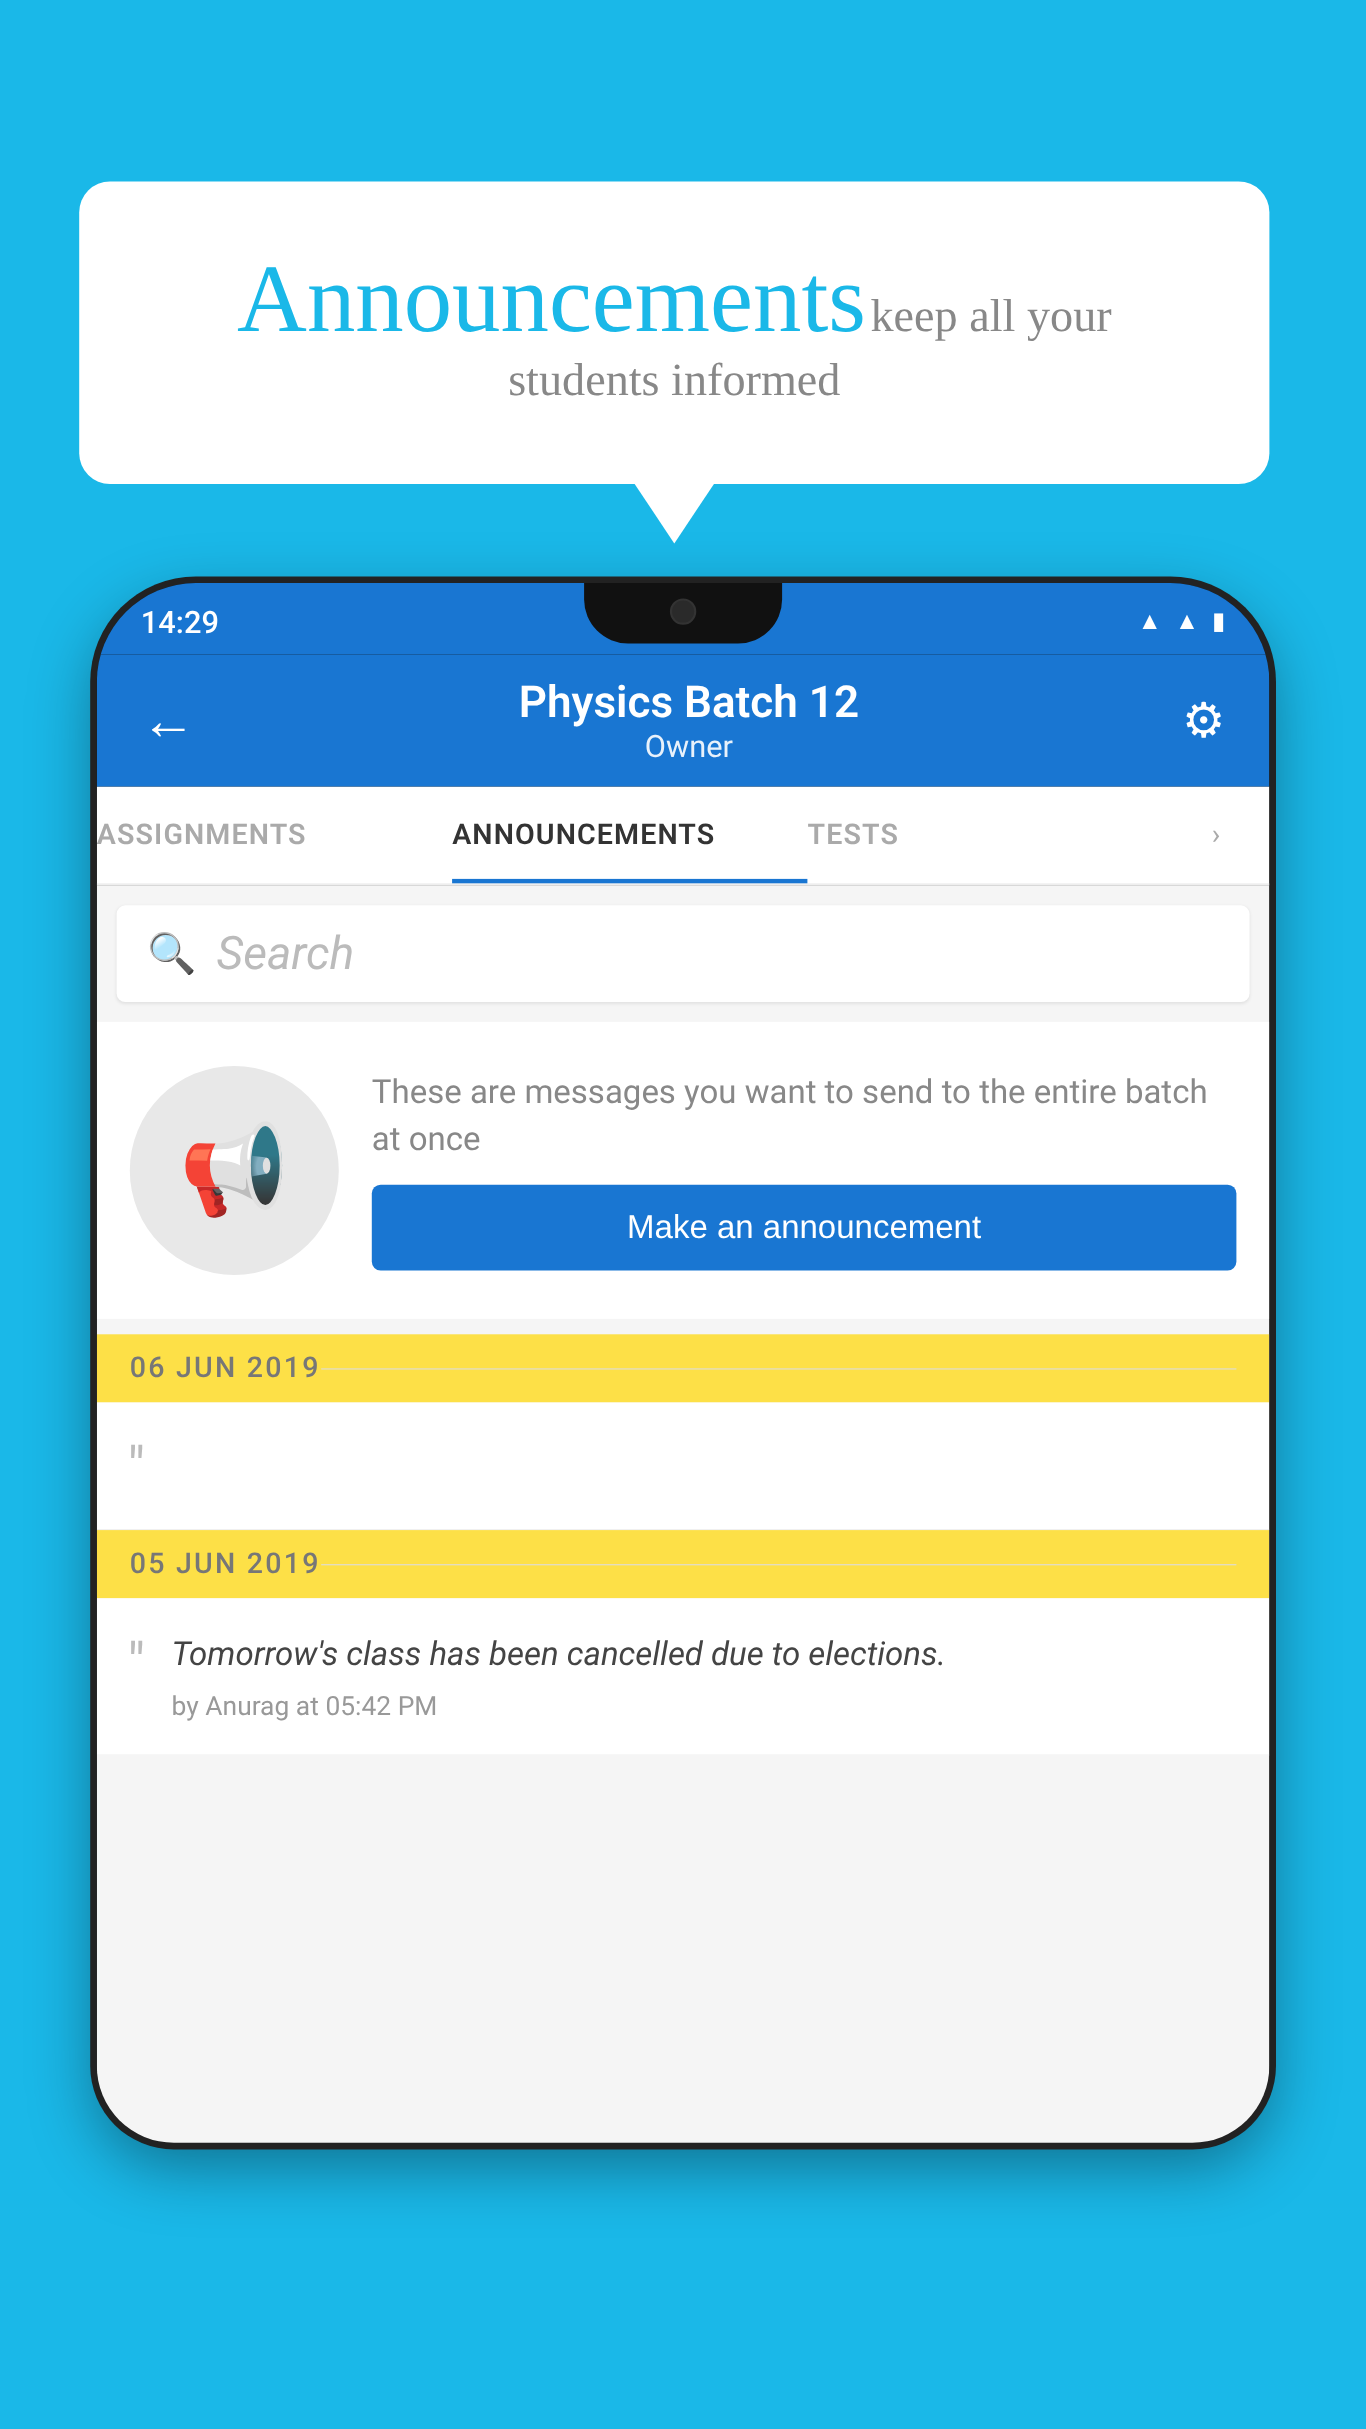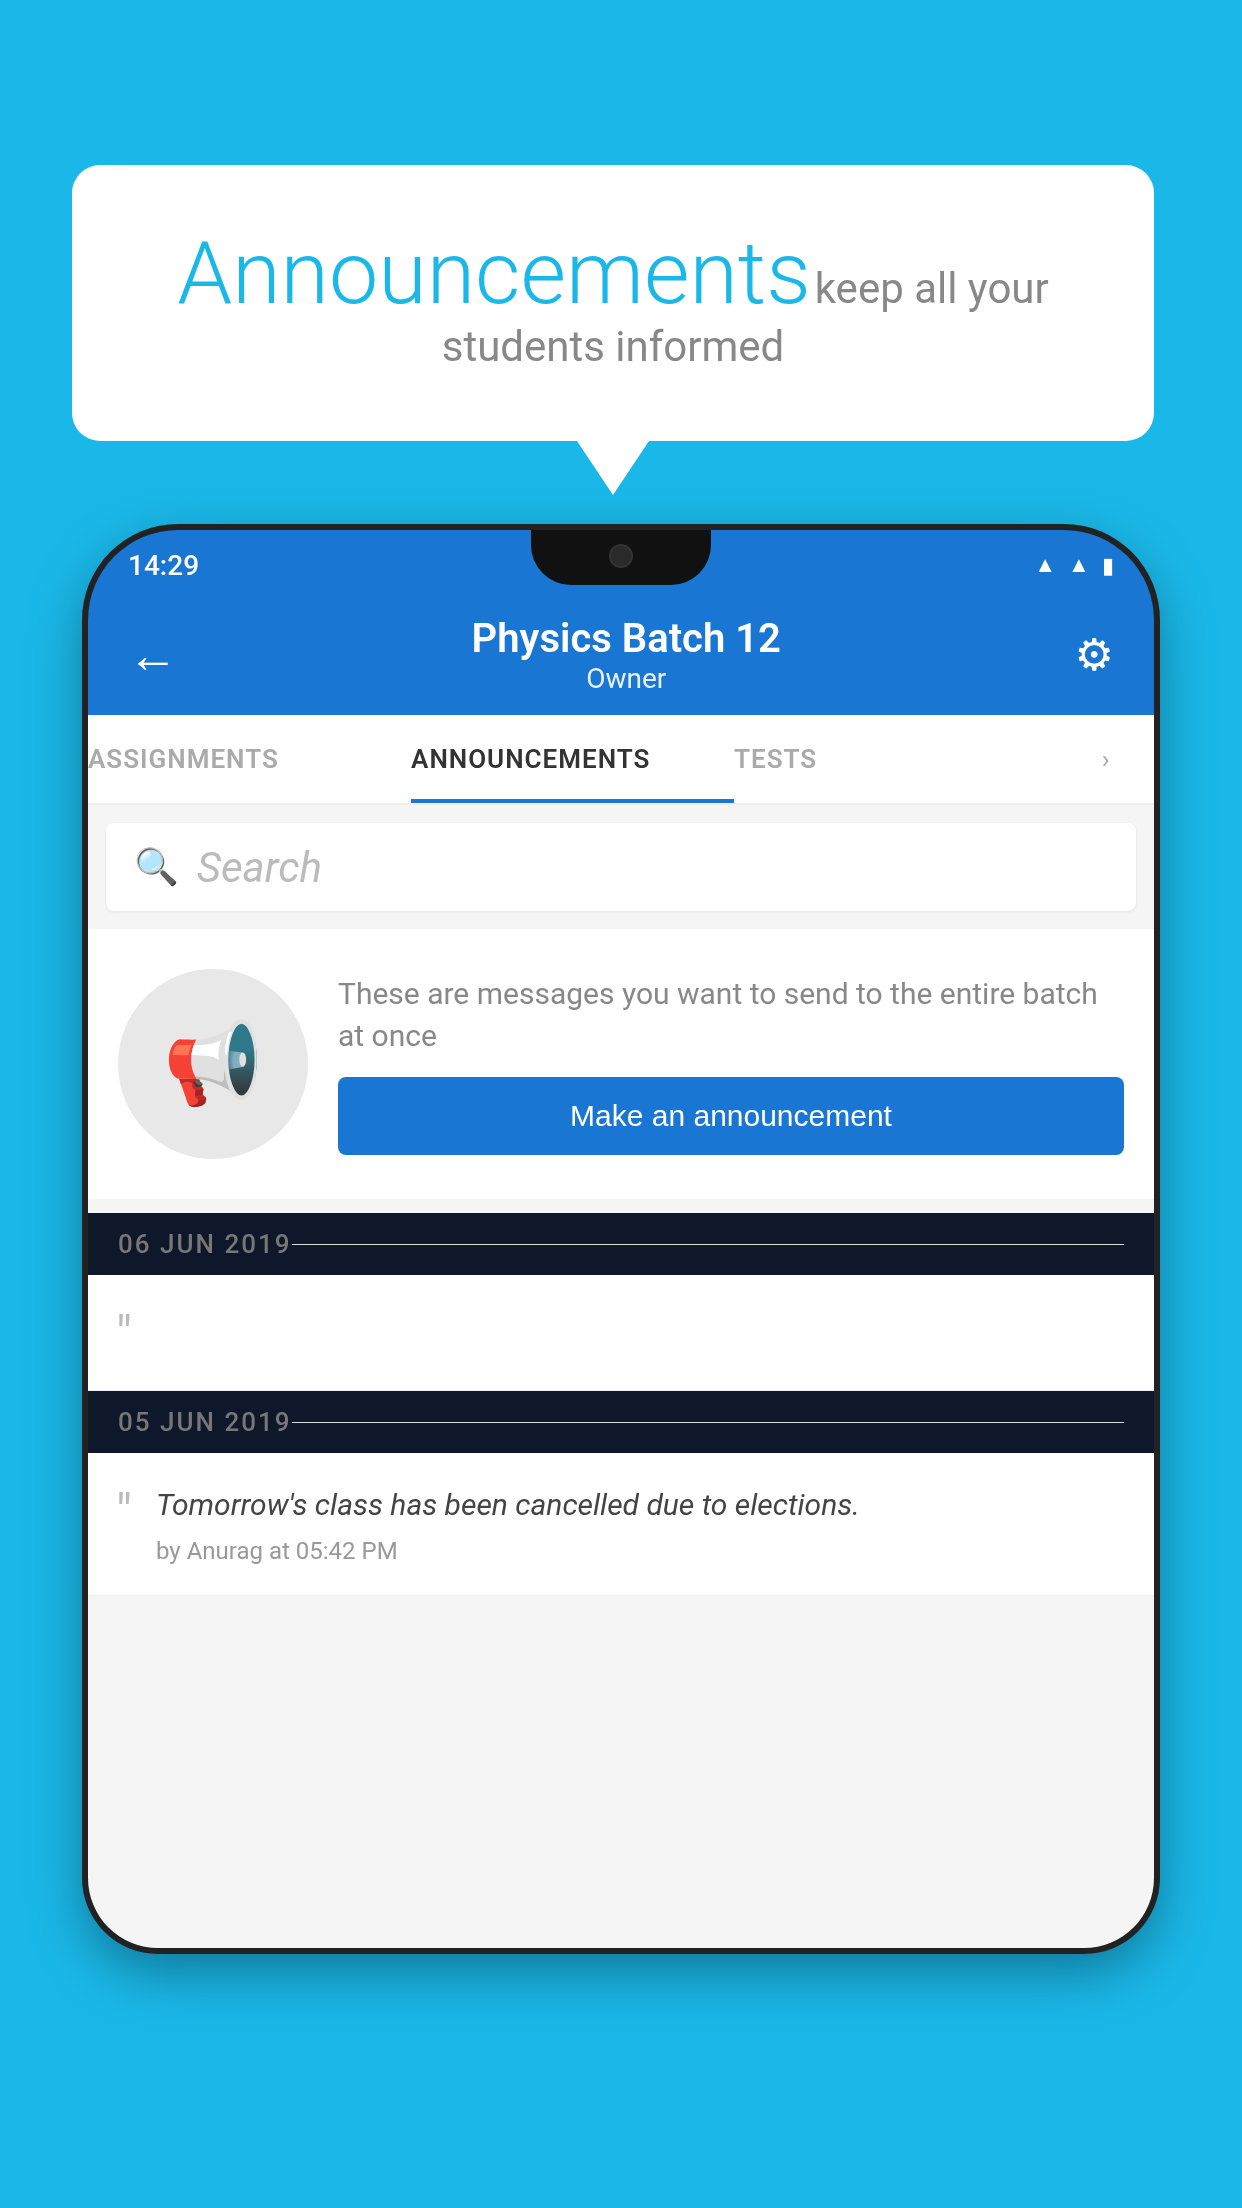--- a/index.html
+++ b/index.html
@@ -12,20 +12,21 @@
       overflow: hidden;
       position: relative;
     }
 
     
     .speech-bubble-container {
       position: absolute;
       top: 165px;
       left: 72px;
       right: 88px;
+      font-family: Liberation Serif, serif;
     }
 
     .speech-bubble {
       background: white;
       border-radius: 28px;
       padding: 60px 80px 70px;
       text-align: center;
       position: relative;
     }
 
@@ -289,21 +290,21 @@
       border-radius: 8px;
       padding: 22px 50px;
       font-size: 30px;
       font-weight: 500;
       cursor: pointer;
       width: 100%;
     }
 
     
     .date-separator {
-      background: #0f172a;
+      background: #fde047;
       padding: 16px 30px;
       display: flex;
       align-items: center;
     }
 
     .date-separator-text {
       color: #777;
       font-size: 26px;
       font-weight: 500;
       letter-spacing: 2px;

